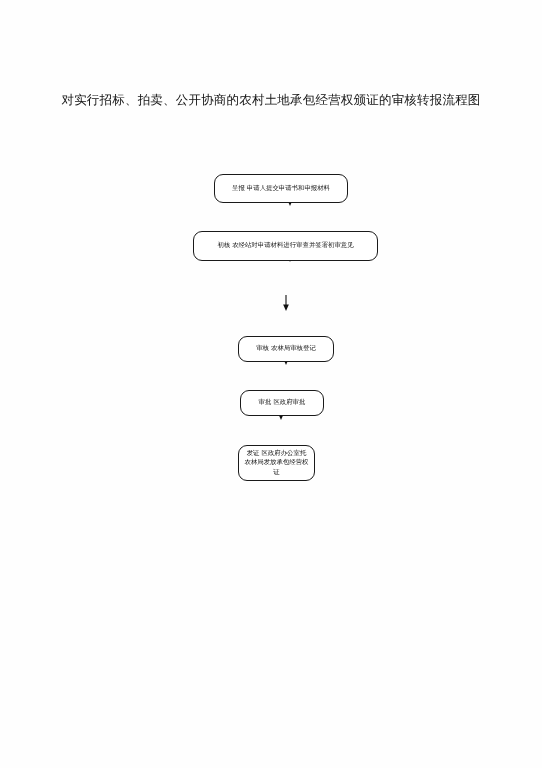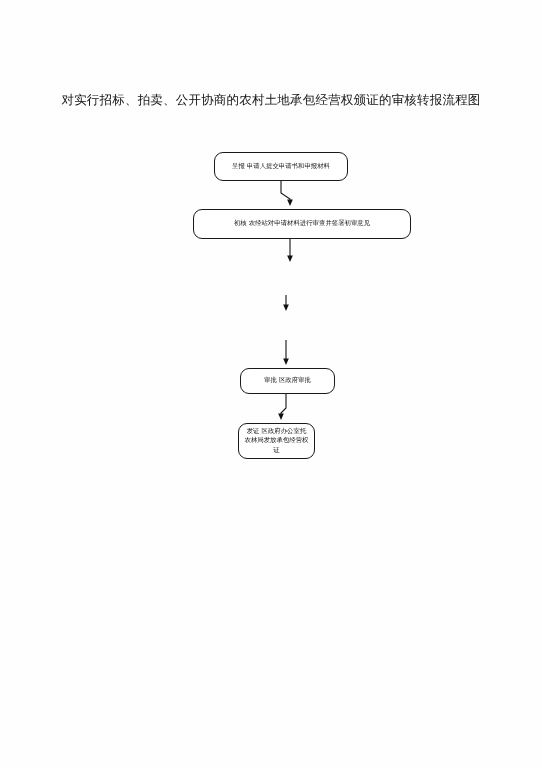--- a/index.html
+++ b/index.html
@@ -46,20 +46,21 @@
     background: #ffffff;
     display: flex;
     align-items: center;
     justify-content: center;
     text-align: center;
     color: #141414;
     font-size: 6.4px;
     line-height: 1.45;
     font-family: "DejaVu Sans", "Liberation Sans", sans-serif;
     padding: 8px 4px;
+    margin-top: 22px;
   }
   .node span {
     display: block;
     white-space: nowrap;
   }
   .node.two-line span {
     white-space: normal;
   }
   .connector {
     position: absolute;
@@ -84,27 +85,30 @@
       <path d="M290,239 L290,259" stroke="#111111" stroke-width="1.1" fill="none" marker-end="url(#ah)"></path>
       <path d="M286,295 L286,308" stroke="#111111" stroke-width="1.1" fill="none" marker-end="url(#ah)"></path>
       <path d="M286,340 L286,362" stroke="#111111" stroke-width="1.1" fill="none" marker-end="url(#ah)"></path>
       <path d="M286,394 L286,408 L281,413 L281,417" stroke="#111111" stroke-width="1.1" fill="none" marker-end="url(#ah)"></path>
     </svg>
 
     <div class="node" id="node-0" style="left: 214px; top: 152px; width: 134px; height: 29px;">
       <span>呈报  申请人提交申请书和申报材料</span>
     </div>
 
-    <div class="node" id="node-1" style="left: 193px; top: 209px; width: 218px; height: 30px;">
+    <div class="node" id="node-1" style="left: 193px; top: 209px; width: 185px; height: 30px;">
       <span>初核  农经站对申请材料进行审查并签署初审意见</span>
     </div>
 
 
+    <div class="node" id="node-3" style="left: 238px; top: 314px; width: 96px; height: 26px;">
+      <span>审核  农林局审核登记</span>
+    </div>
 
-    <div class="node" id="node-4" style="left: 240px; top: 368px; width: 95px; height: 26px;">
+    <div class="node" id="node-4" style="left: 240px; top: 368px; width: 84px; height: 26px;">
       <span>审批  区政府审批</span>
     </div>
 
     <div class="node two-line" id="node-5" style="left: 238px; top: 423px; width: 77px; height: 36px;">
       <div>
         <span>发证  区政府办公室托</span>
         <span>农林局发放承包经营权证</span>
       </div>
     </div>
 

